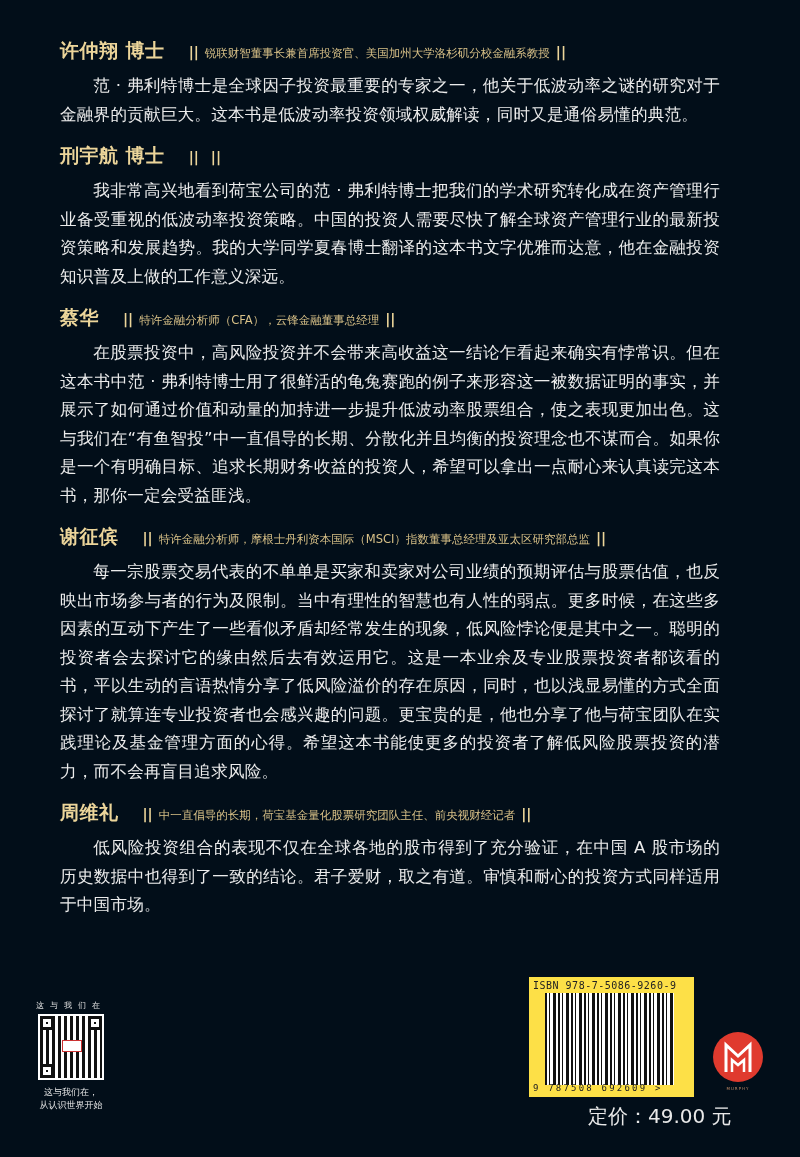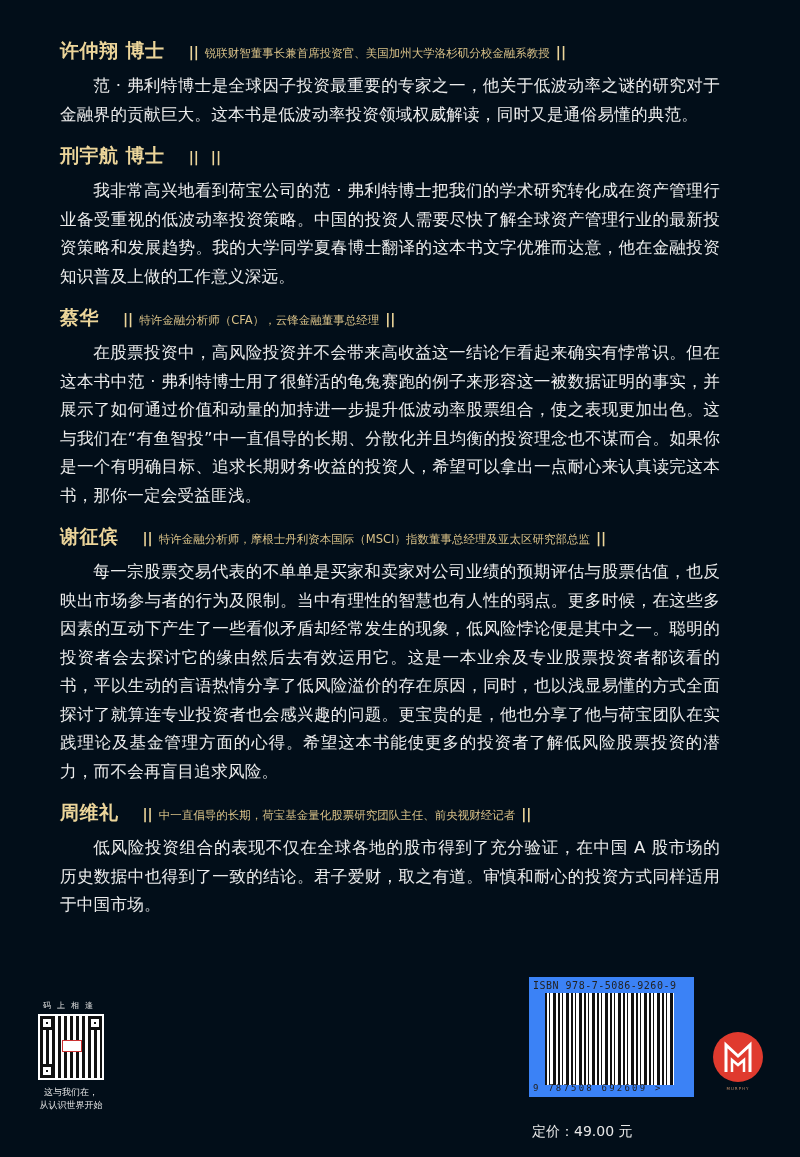--- a/index.html
+++ b/index.html
@@ -19,26 +19,26 @@
     .body-text { font-size: 16.6px; line-height: 28.5px; text-indent: 2em; text-align: justify; margin: 0; letter-spacing: 0.2px; color: #ececec; }
     .qr-block { position: absolute; left: 36px; top: 1000px; width: 70px; text-align: center; }
     .qr-top { font-size: 8px; color: #e0e0e0; letter-spacing: 6px; margin-bottom: 3px; }
     .qr { width: 62px; height: 62px; margin: 0 auto; background:
       repeating-linear-gradient(90deg, #111 0 3px, #fff 3px 6px),
       #fff; position: relative; border: 2px solid #fff; }
     .qr .finder { position: absolute; width: 14px; height: 14px; border: 3px solid #111; background: #fff; box-sizing: border-box; }
     .qr .finder::after { content: ""; position: absolute; left: 3px; top: 3px; width: 2px; height: 2px; background: #111; }
     .qr .logo { position: absolute; left: 22px; top: 24px; width: 18px; height: 10px; background: #fff; border: 1px solid #c33; }
     .qr-caption { font-size: 9px; line-height: 13px; color: #e8e8e8; margin-top: 6px; }
-    .barcode-box { position: absolute; left: 529px; top: 977px; width: 165px; height: 120px; background: #3b82f6; box-sizing: border-box; padding: 3px 4px; }
+    .barcode-box { position: absolute; left: 529px; top: 977px; width: 165px; height: 120px; background: #fde047; box-sizing: border-box; padding: 3px 4px; }
     .isbn { font-family: "DejaVu Sans Mono", monospace; font-size: 10px; color: #222; letter-spacing: 0.5px; white-space: nowrap; }
     .bars { height: 92px; margin-top: 2px; margin-left: 12px; margin-right: 16px;
       background: repeating-linear-gradient(90deg, #111 0 2px, #fff 2px 4px, #111 4px 5px, #fff 5px 8px, #111 8px 11px, #fff 11px 13px); }
     .digits { font-family: "DejaVu Sans Mono", monospace; font-size: 9px; color: #222; letter-spacing: 2.2px; white-space: nowrap; margin-top: -2px; }
-    .price { position: absolute; left: 532px; top: 1103px; font-size: 14px; color: #e8e8e8; margin-top: 20px; }
+    .price { position: absolute; left: 588px; top: 1103px; font-size: 20px; color: #e8e8e8; }
     .pub-logo { position: absolute; left: 713px; top: 1032px; width: 50px; height: 50px; border-radius: 50%; background: #e03a2e; }
     .pub-logo svg { position: absolute; left: 0; top: 0; }
     .pub-name { position: absolute; left: 714px; top: 1086px; width: 48px; text-align: center; font-size: 4px; color: #b86; letter-spacing: 1px; }
   </style>
 </head>
 <body>
 
 <div class="content">
   <div class="section">
     <div class="head">
@@ -84,21 +84,21 @@
       <span class="name">周维礼</span>
       <span class="bar">||</span>
       <span class="title">中一直倡导的长期，荷宝基金量化股票研究团队主任、前央视财经记者</span>
       <span class="bar">||</span>
     </div>
     <p class="body-text">低风险投资组合的表现不仅在全球各地的股市得到了充分验证，在中国 A 股市场的历史数据中也得到了一致的结论。君子爱财，取之有道。审慎和耐心的投资方式同样适用于中国市场。</p>
   </div>
 </div>
 
 <div class="qr-block">
-  <div class="qr-top">码上相逢</div>
+  <div class="qr-top">这与我们在</div>
   <div class="qr">
     <div class="finder" style="left:0;top:0"></div>
     <div class="finder" style="right:0;top:0"></div>
     <div class="finder" style="left:0;bottom:0"></div>
     <div class="logo"></div>
   </div>
   <div class="qr-caption">
     <div>这与我们在，</div>
     <div>从认识世界开始</div>
   </div>

